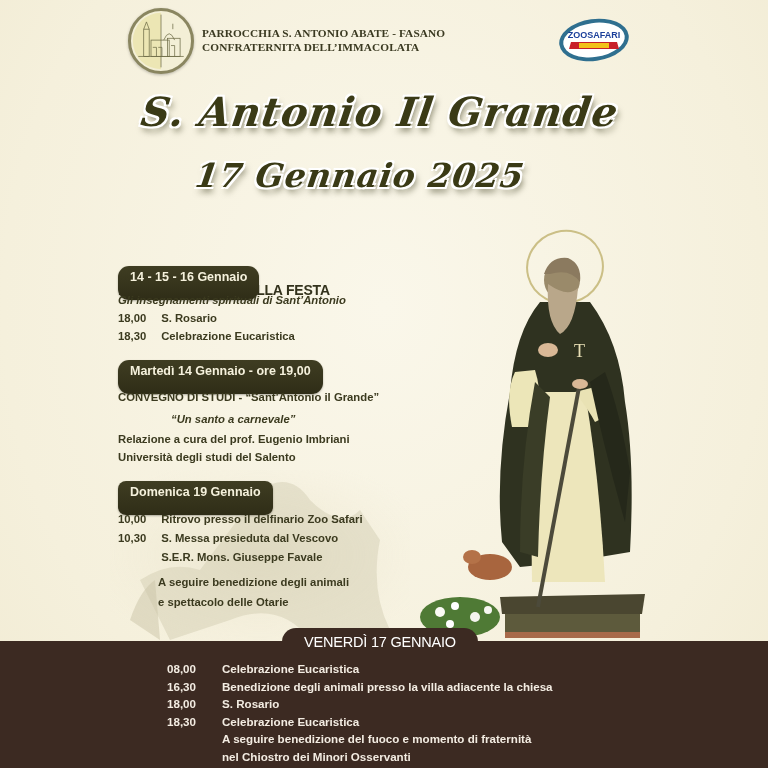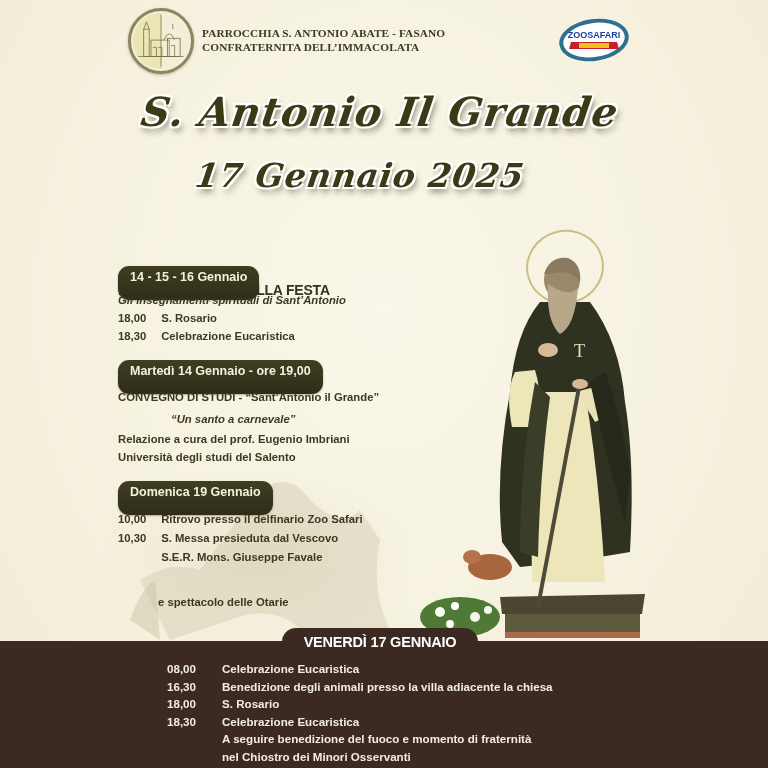--- a/index.html
+++ b/index.html
@@ -70,21 +70,21 @@
     .statue svg { width: 100%; height: 100%; display: block; }
 
     
     .band {
       position: absolute; left: 0; top: 641px; width: 768px; height: 127px;
       background: #3c2a22;
     }
     .band-tab {
       position: absolute; left: 282px; top: 628px; width: 196px; height: 28px;
       background: #3c2a22; border-radius: 14px 14px 0 0;
-      color: #ffffff; font-weight: bold; font-size: 14.5px; text-align: center; line-height: 28px;
+      color: #ffffff; font-weight: normal; font-size: 14.5px; text-align: center; line-height: 28px;
       letter-spacing: -0.2px;
     }
     .band-list { position: absolute; left: 167px; top: 660px; }
     .band-row { color: #f3ece2; font-weight: bold; font-size: 11.6px; line-height: 17.5px; white-space: nowrap; }
     .band-row .btime { display: inline-block; width: 55px; }
     .band-row .btext { display: inline-block; }
     .band-row.cont .btime { visibility: hidden; }
   </style>
 </head>
 <body>
@@ -152,33 +152,34 @@
     <span class="time">18,30</span>
     <span>Celebrazione Eucaristica</span>
   </div>
 
   <div class="pill" style="left:118px; top:360px;">Martedì 14 Gennaio - ore 19,00</div>
   <div class="line" style="left:118px; top:390px;">CONVEGNO DI STUDI - “Sant’Antonio il Grande”</div>
   <div class="line italic" style="left:171px; top:412px;">“Un santo a carnevale”</div>
   <div class="line" style="left:118px; top:450px;">Università degli studi del Salento</div>
   <div class="line" style="left:118px; top:432px;">Relazione a cura del prof. Eugenio Imbriani</div>
 
-  <div class="pill" style="left:118px; top:481px;">Domenica 19 Gennaio</div>
+  <div class="pill" style="left:118px; top:481px;border-radius:8px;">Domenica 19 Gennaio</div>
   <div class="line" style="left:118px; top:512px;">
     <span class="time">10,00</span>
     <span>Ritrovo presso il delfinario Zoo Safari</span>
   </div>
   <div class="line" style="left:118px; top:531px;">
     <span class="time">10,30</span>
     <span>S. Messa presieduta dal Vescovo</span>
   </div>
   <div class="line" style="left:118px; top:550px;">
     <span class="time"></span>
     <span>S.E.R. Mons. Giuseppe Favale</span>
   </div>
+  <div class="line" style="left:158px; top:575px;">A seguire benedizione degli animali</div>
   <div class="line" style="left:158px; top:595px;">e spettacolo delle Otarie</div>
 
   <div class="statue">
     <svg viewBox="0 0 240 420">
 
       <ellipse cx="145" cy="45" rx="38" ry="36" fill="none" stroke="#cbbf86" stroke-width="2" transform="rotate(-15 145 45)"></ellipse>
 
       <rect x="85" y="385" width="135" height="30" fill="#5d5a3c"></rect>
       <rect x="85" y="410" width="135" height="6" fill="#a86a4a"></rect>
       <path d="M80 375 L225 372 L222 392 L82 392 Z" fill="#4a4630"></path>

